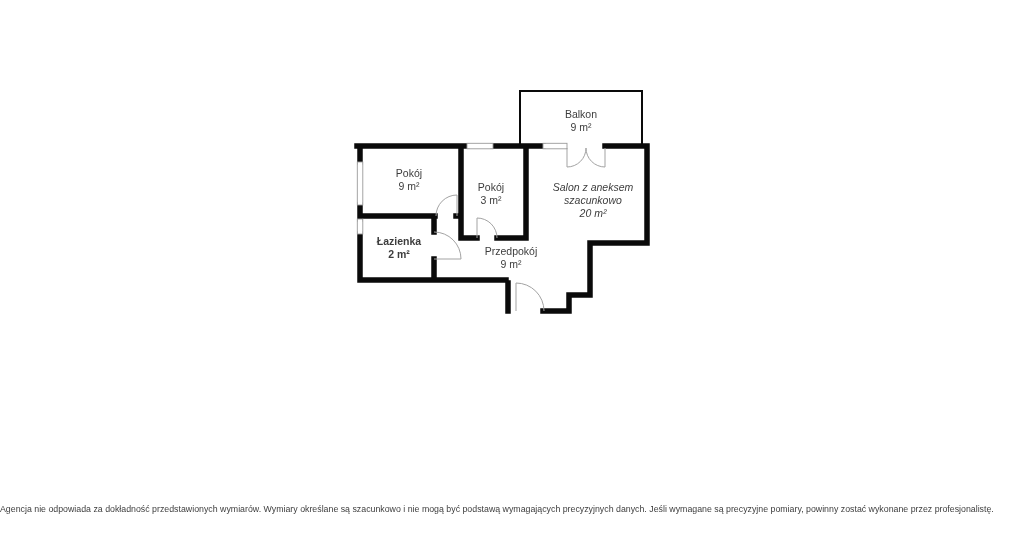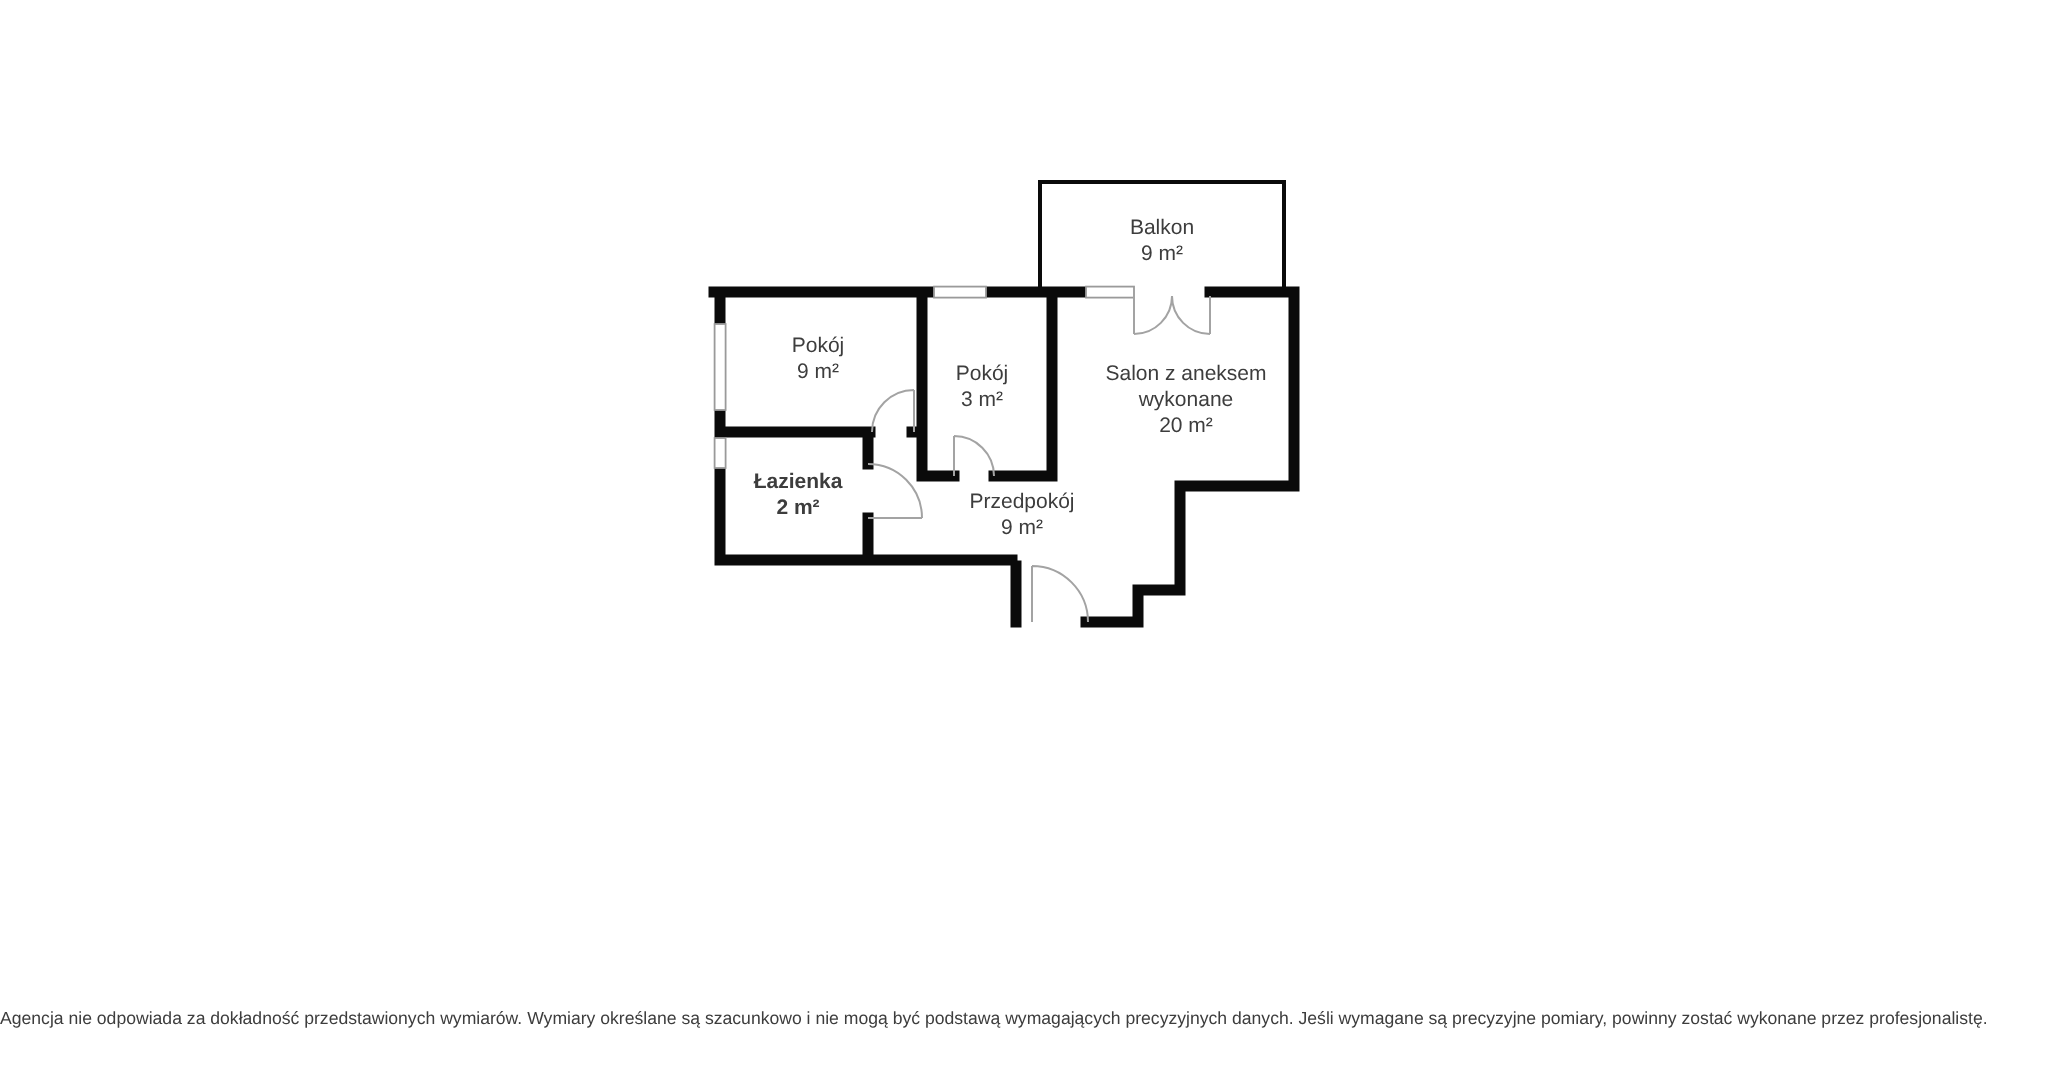--- a/index.html
+++ b/index.html
@@ -123,23 +123,23 @@
   <div class="room-label" style="left:409px; top:167px;">
     <span>Pokój</span>
     <span>9 m²</span>
   </div>
 
   <div class="room-label" style="left:491px; top:181px;">
     <span>Pokój</span>
     <span>3 m²</span>
   </div>
 
-  <div class="room-label" style="left:593px; top:181px;">
+  <div class="room-label" style="left:593px; top:181px;font-style:italic;">
     <span>Salon z aneksem</span>
-    <span>wykonane</span>
+    <span>szacunkowo</span>
     <span>20 m²</span>
   </div>
 
   <div class="room-label" style="left:399px; top:235px;font-weight:bold;">
     <span>Łazienka</span>
     <span>2 m²</span>
   </div>
 
   <div class="room-label" style="left:511px; top:245px;">
     <span>Przedpokój</span>

